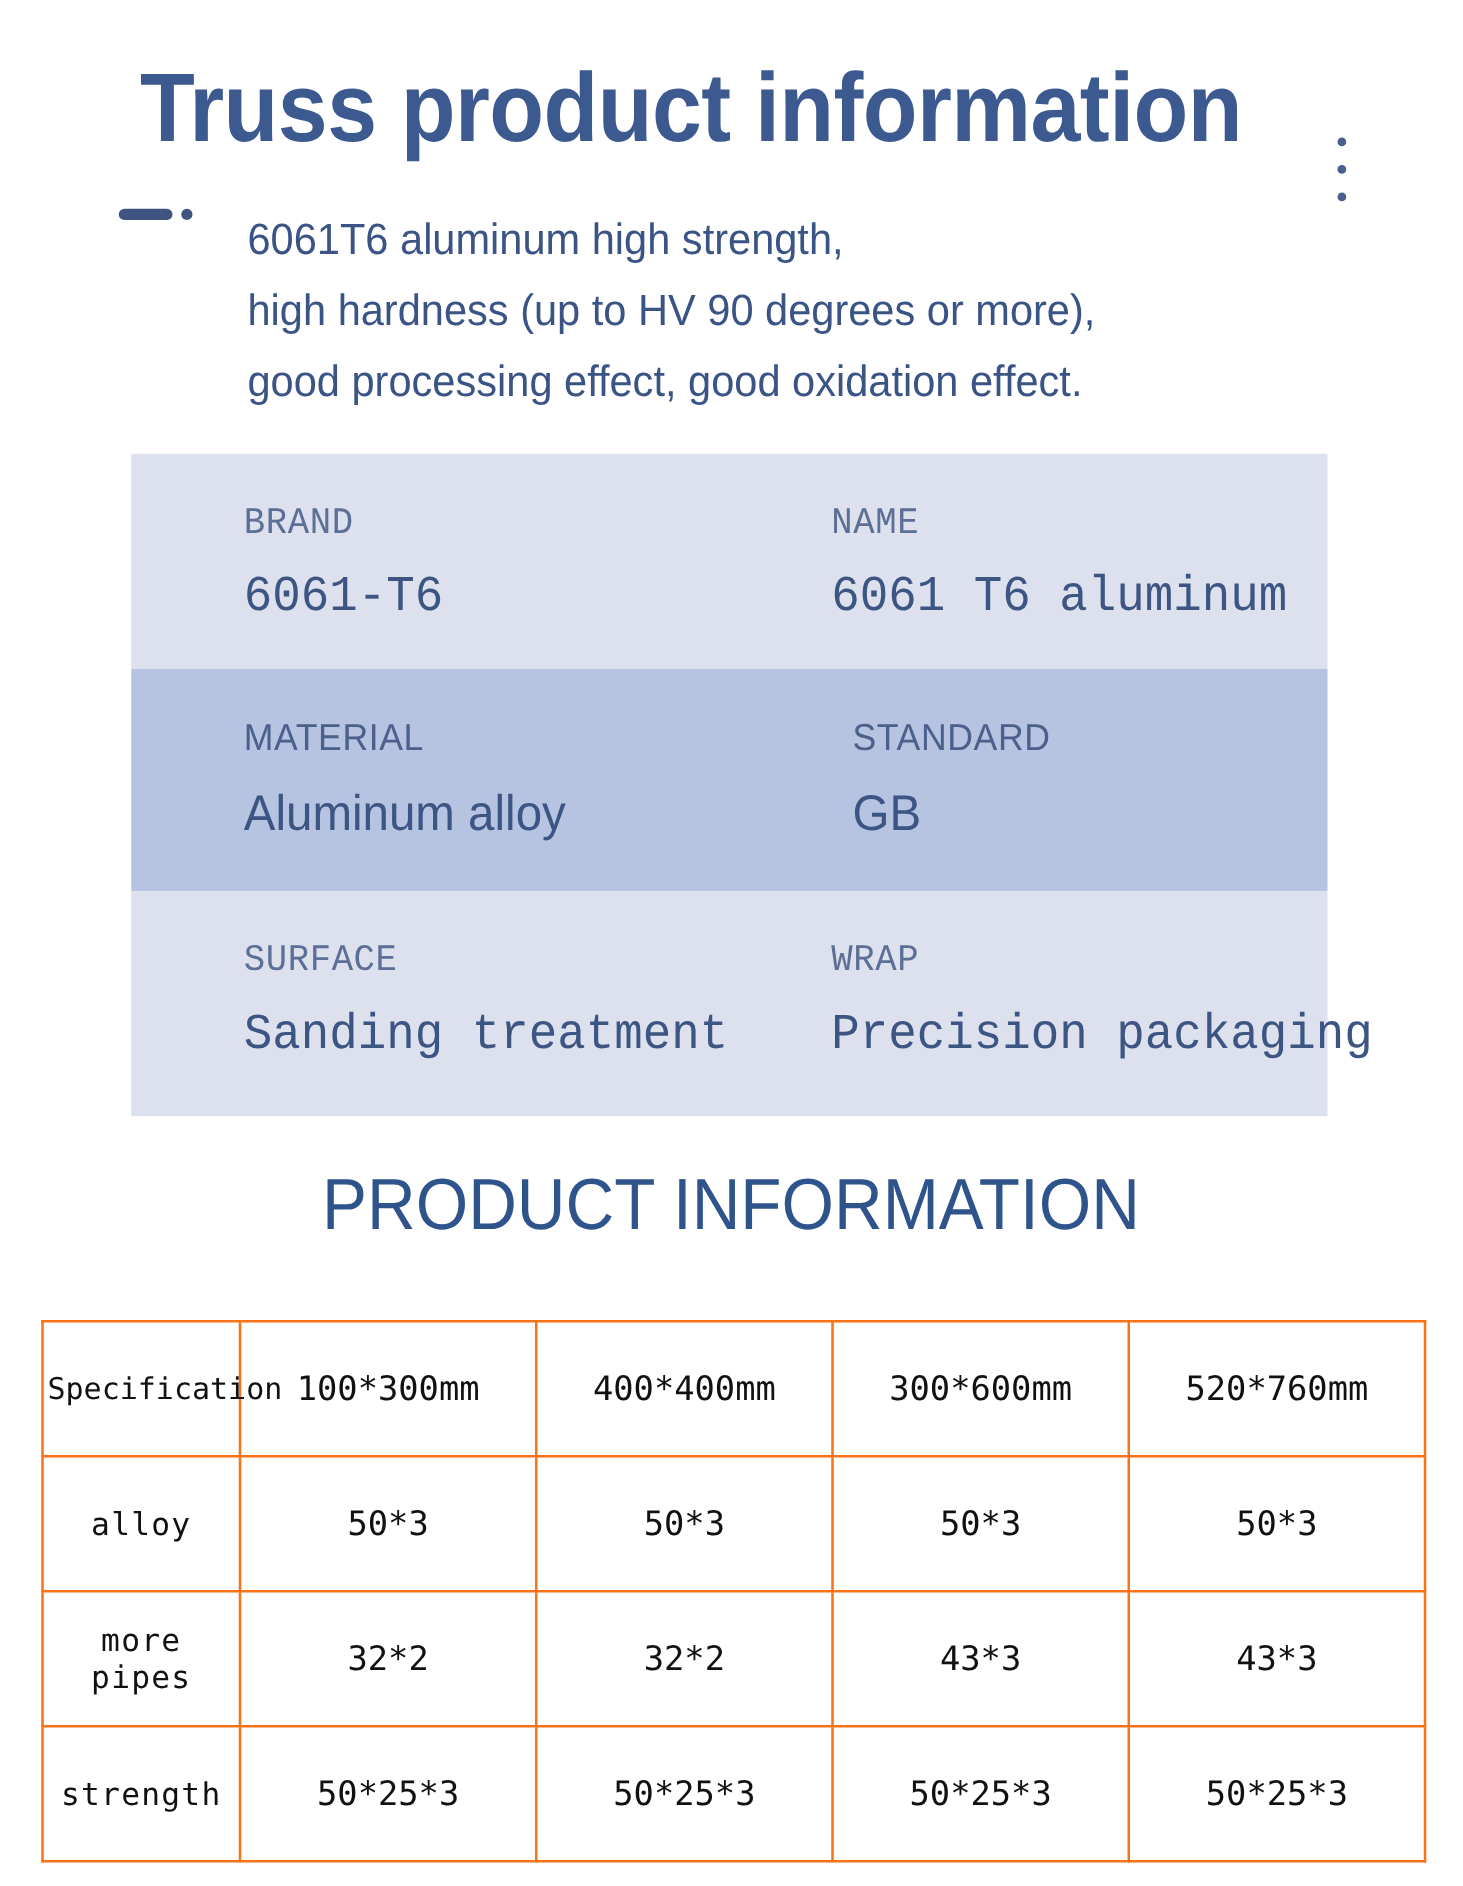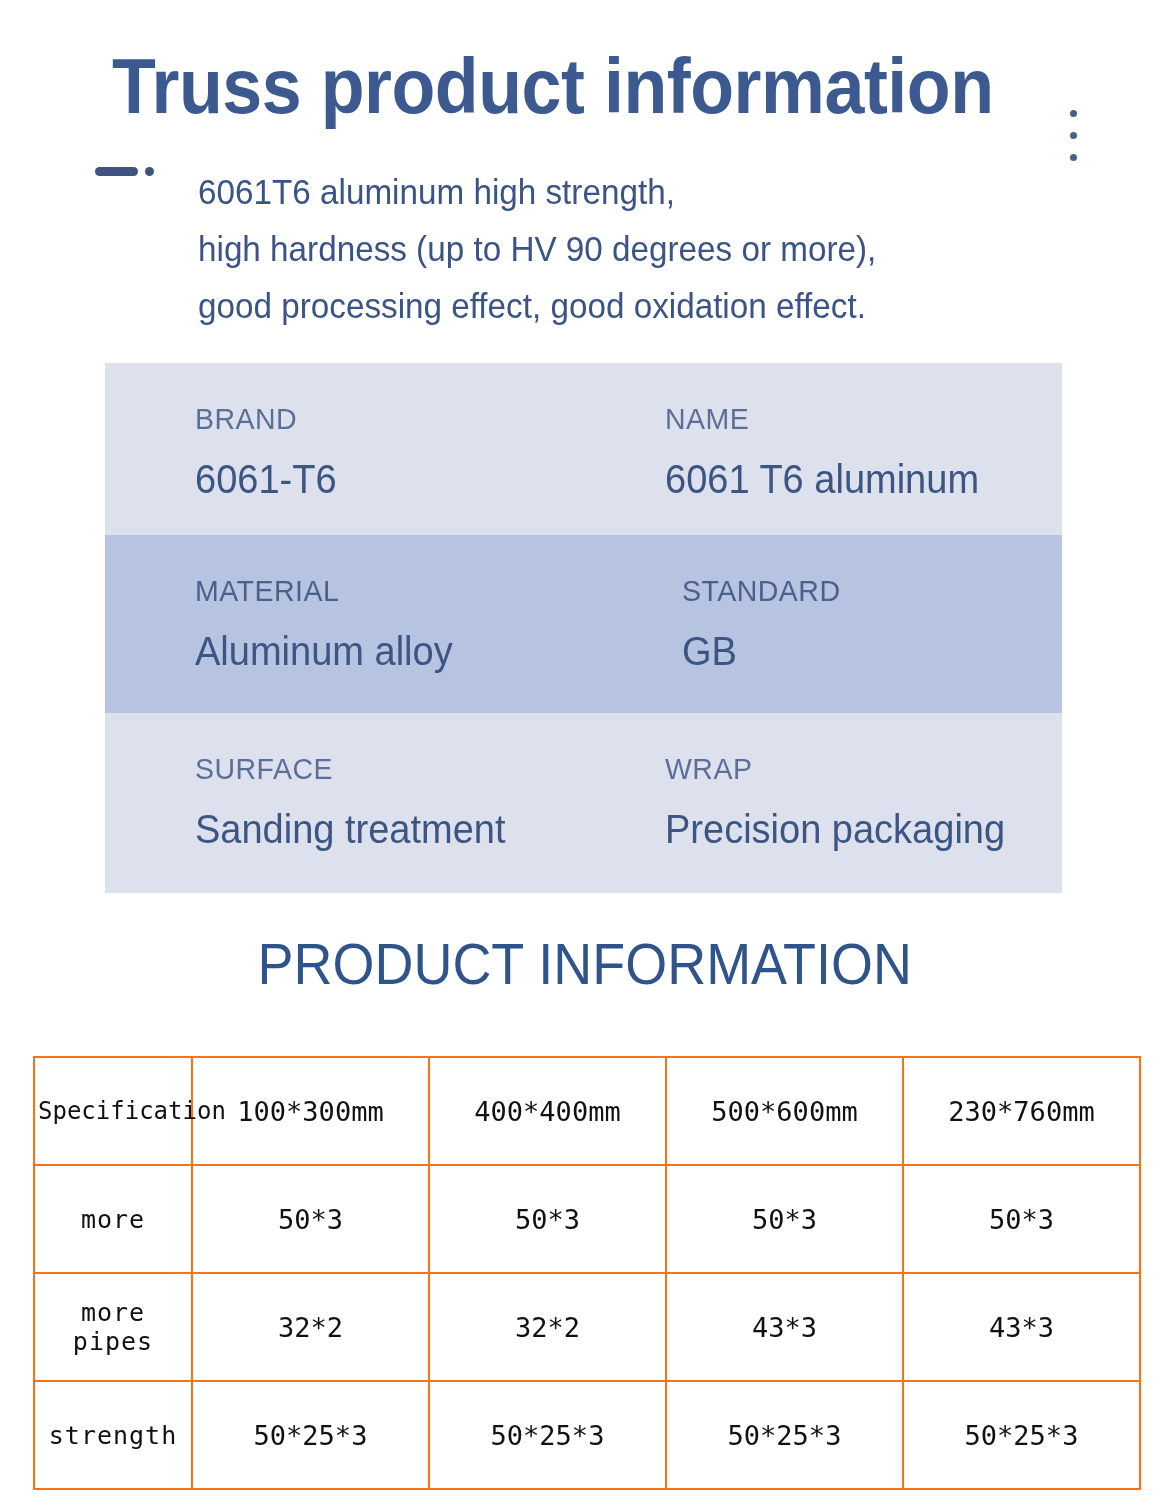--- a/index.html
+++ b/index.html
@@ -100,21 +100,21 @@
     position: absolute;
     left: 105px;
     top: 363px;
     width: 957px;
   }
   .info-row {
     display: flex;
     box-sizing: border-box;
     padding: 36px 0 30px 0;
   }
-  .info-row.light  { background: #dde1ed; }
+  .info-row.light  { background: #dde1ed; font-family: Liberation Mono, monospace; }
   .info-row.dark   { background: #b6c4e1; }
   .info-row.r1 { height: 172px; }
   .info-row.r2 { height: 178px; }
   .info-row.r3 { height: 180px; justify-content: space-between; }
 
   .info-cell {
     box-sizing: border-box;
     padding-left: 90px;
   }
   .info-cell.c1 { width: 470px; }
@@ -263,25 +263,25 @@
         <col class="c-data">
         <col class="c-data">
         <col class="c-data">
         <col class="c-data">
     </colgroup>
     <tbody>
       <tr>
         <td class="rowhead tight">Specification</td>
         <td>100*300mm</td>
         <td>400*400mm</td>
-        <td>500*600mm</td>
-        <td>230*760mm</td>
+        <td>300*600mm</td>
+        <td>520*760mm</td>
       </tr>
       <tr>
-        <td class="rowhead">more</td>
+        <td class="rowhead">alloy</td>
         <td>50*3</td>
         <td>50*3</td>
         <td>50*3</td>
         <td>50*3</td>
       </tr>
       <tr>
         <td class="rowhead">more pipes</td>
         <td>32*2</td>
         <td>32*2</td>
         <td>43*3</td>

